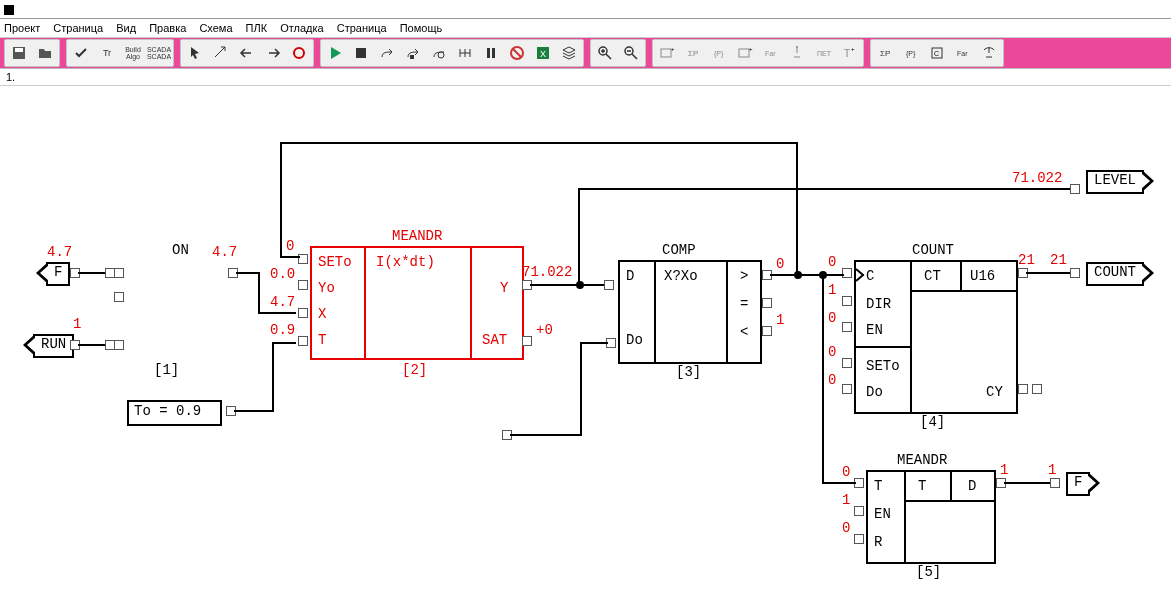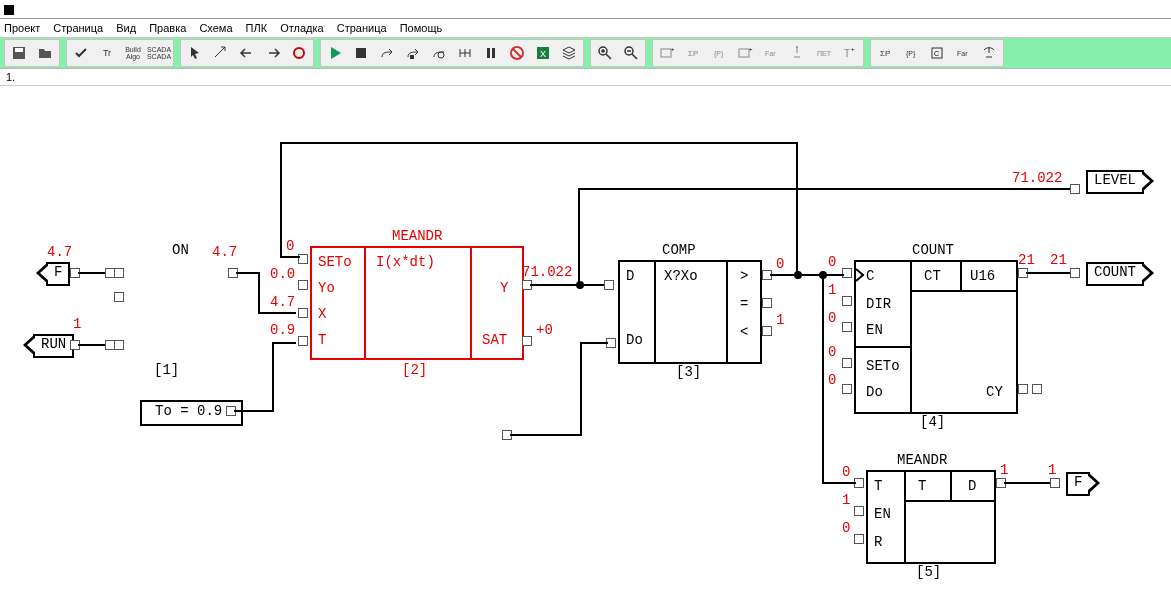--- a/index.html
+++ b/index.html
@@ -1,20 +1,20 @@
 <!DOCTYPE html>
 <html><head>
 <meta charset="utf-8">
 <style>
 html,body{margin:0;padding:0;font-family:Arial,sans-serif;font-size:11px;background:#fff;color:#000;width:1171px;height:590px;overflow:hidden}
 .titlebar{background:#fff;border-bottom:1px solid #999;height:18px;line-height:18px;padding-left:4px;font-size:11px;font-weight:bold;color:#000}
 .titlebar .ticon{display:inline-block;width:10px;height:10px;background:#000;margin-right:6px;vertical-align:middle}
 .menubar{height:18px;line-height:18px;padding-left:4px;border-bottom:1px solid #ccc;background:#fff}
 .menubar span{margin-right:10px;cursor:default}
-.toolbar{height:30px;background:#86efac;border-bottom:1px solid #bbb;display:flex;align-items:center;padding:0 4px;gap:0}
+.toolbar{height:30px;background:#ec4899;border-bottom:1px solid #bbb;display:flex;align-items:center;padding:0 4px;gap:0}
 .tgroup{display:flex;align-items:center;border:1px solid #c5c5c5;border-radius:2px;margin-right:6px;padding:1px;background:#f0f0f0}
 .tbtn{width:22px;height:22px;display:flex;align-items:center;justify-content:center;cursor:pointer;border:1px solid transparent;margin:0 1px}
 .tablabel{height:16px;line-height:16px;padding-left:6px;font-size:11px;border-bottom:1px solid #ccc}
 .canvas{position:relative;width:1171px;height:508px;background-image:radial-gradient(circle,#ccc 0.5px,transparent 0.5px);background-size:6px 6px;background-position:2px 2px;overflow:hidden;font-family:"Courier New",monospace;font-size:14px}
 .blk{position:absolute;border:2px solid #000;background:#fff}
 .blk.red{border-color:#e60000}
 .lbl{position:absolute;font-family:"Courier New",monospace;white-space:nowrap}
 .red{color:#e60000}
 .tag{position:absolute;border:2px solid #000;background:#fff;padding:0 6px;height:20px;line-height:16px;font-family:"Courier New",monospace}
 .tag.left::before{content:"";position:absolute;left:-12px;top:-2px;border-top:11px solid transparent;border-bottom:11px solid transparent;border-right:12px solid #000}
@@ -266,21 +266,21 @@
   <div class="pin" style="left:114px;top:182px"></div>
   <div class="pin" style="left:114px;top:206px"></div>
   <div class="pin" style="left:114px;top:254px"></div>
   <div class="pin" style="left:228px;top:182px"></div>
   <div class="lbl red" style="left:212px;top:158px">4.7</div>
 
   <div class="wire" style="left:236px;top:186px;width:24px;height:2px"></div>
   <div class="wire" style="left:258px;top:186px;width:2px;height:42px"></div>
   <div class="wire" style="left:258px;top:226px;width:38px;height:2px"></div>
 
-  <div class="blk" style="left:140px;top:314px;width:86px;height:22px;line-height:18px;padding-left:13px">To = 0.9</div>
+  <div class="blk" style="left:127px;top:314px;width:86px;height:22px;line-height:18px;padding-left:5px">To = 0.9</div>
   <div class="pin" style="left:226px;top:320px"></div>
   <div class="wire" style="left:234px;top:324px;width:40px;height:2px"></div>
   <div class="wire" style="left:272px;top:256px;width:2px;height:70px"></div>
   <div class="wire" style="left:272px;top:256px;width:24px;height:2px"></div>
 
   <div class="lbl red" style="left:392px;top:142px">MEANDR</div>
   <div class="blk red" style="left:310px;top:160px;width:210px;height:110px">
     <div class="lbl" style="left:6px;top:6px">SETo</div>
     <div class="lbl" style="left:6px;top:32px">Yo</div>
     <div class="lbl" style="left:6px;top:58px">X</div>

